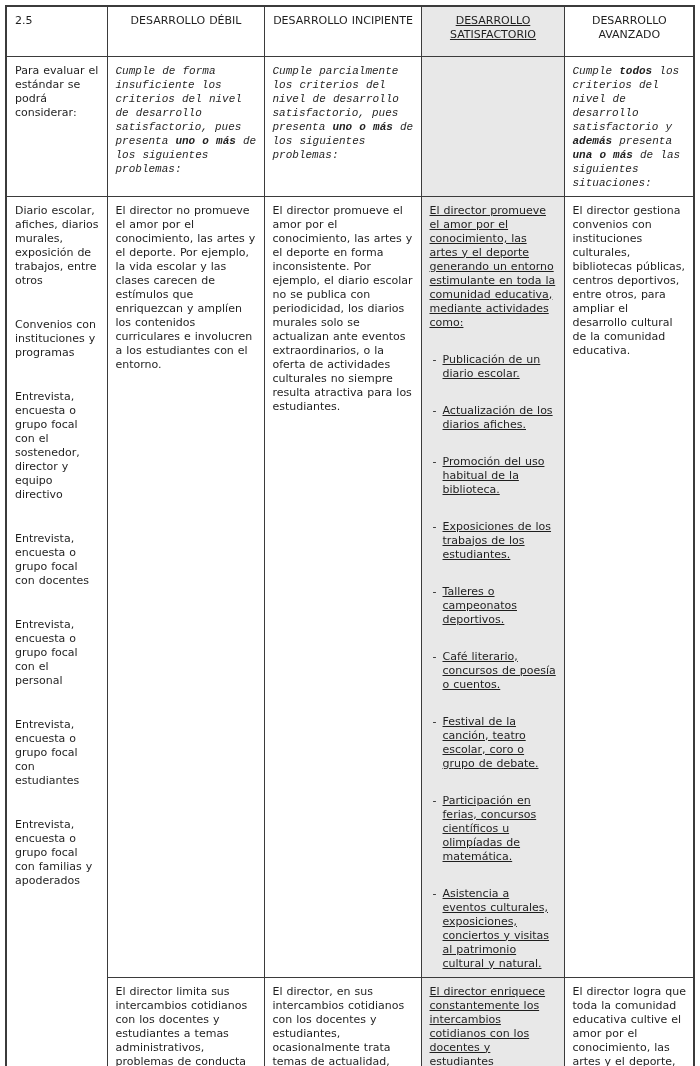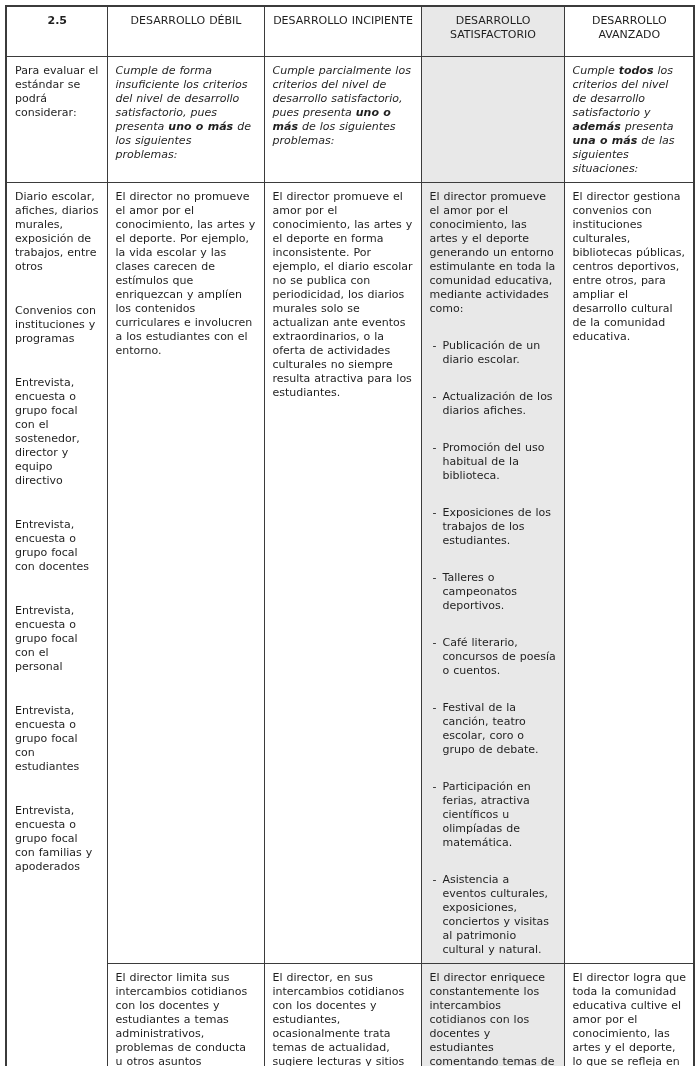--- a/index.html
+++ b/index.html
@@ -33,27 +33,26 @@
     word-spacing: 0.5px;
   }
   td.hdr {
     text-align: center;
     padding: 8px 12px 4px;
     font-size: 11.5px;
     line-height: 15px;
     margin-left: 38px;
   }
   td.code-cell {
-    text-align: center;
+    text-align: left;
     font-size: 12px;
     padding: 8px 6px 4px 8px;
-    font-weight: bold;
   }
-  td.shaded { background: #e8e8e8; }
-  td.qualifier { font-style: italic; }
+  td.shaded { background: #e8e8e8; text-decoration: underline; }
+  td.qualifier { font-style: italic; font-family: Liberation Mono, monospace; }
   ul.plain {
     list-style: none;
     margin: 0;
     padding: 0;
   }
   ul.instruments li { margin: 0 0 30px 0; }
   ul.instruments li:last-child { margin-bottom: 1px; }
   ul.bullets { margin-top: 14px; padding-left: 3px; }
   ul.bullets li {
     position: relative;
@@ -114,21 +113,21 @@
       <td class="shaded">
         <div>El director promueve el amor por el conocimiento, las artes y el deporte generando un entorno estimulante en toda la comunidad educativa, mediante actividades como:</div>
         <ul class="plain bullets">
               <li>Publicación de un diario escolar.</li>
               <li>Actualización de los diarios afiches.</li>
               <li>Promoción del uso habitual de la biblioteca.</li>
               <li>Exposiciones de los trabajos de los estudiantes.</li>
               <li>Talleres o campeonatos deportivos.</li>
               <li>Café literario, concursos de poesía o cuentos.</li>
               <li>Festival de la canción, teatro escolar, coro o grupo de debate.</li>
-              <li>Participación en ferias, atractiva científicos u olimpíadas de matemática.</li>
+              <li>Participación en ferias, concursos científicos u olimpíadas de matemática.</li>
               <li>Asistencia a eventos culturales, exposiciones, conciertos y visitas al patrimonio cultural y natural.</li>
             </ul>
       </td>
       <td>El director gestiona convenios con instituciones culturales, bibliotecas públicas, centros deportivos, entre otros, para ampliar el desarrollo cultural de la comunidad educativa.</td>
     </tr>
 
     <tr style="height:334px">
       <td>El director limita sus intercambios cotidianos con los docentes y estudiantes a temas administrativos, problemas de conducta u otros asuntos prácticos.</td>
       <td>El director, en sus intercambios cotidianos con los docentes y estudiantes, ocasionalmente trata temas de actualidad, sugiere lecturas y sitios web, plantea interrogantes, cuestiona argumentos, entre otros.</td>
       <td class="shaded">El director enriquece constantemente los intercambios cotidianos con los docentes y estudiantes comentando temas de actualidad, sugiriendo lecturas y sitios web, planteando interrogantes, cuestionando argumentos, entre otros.</td>

